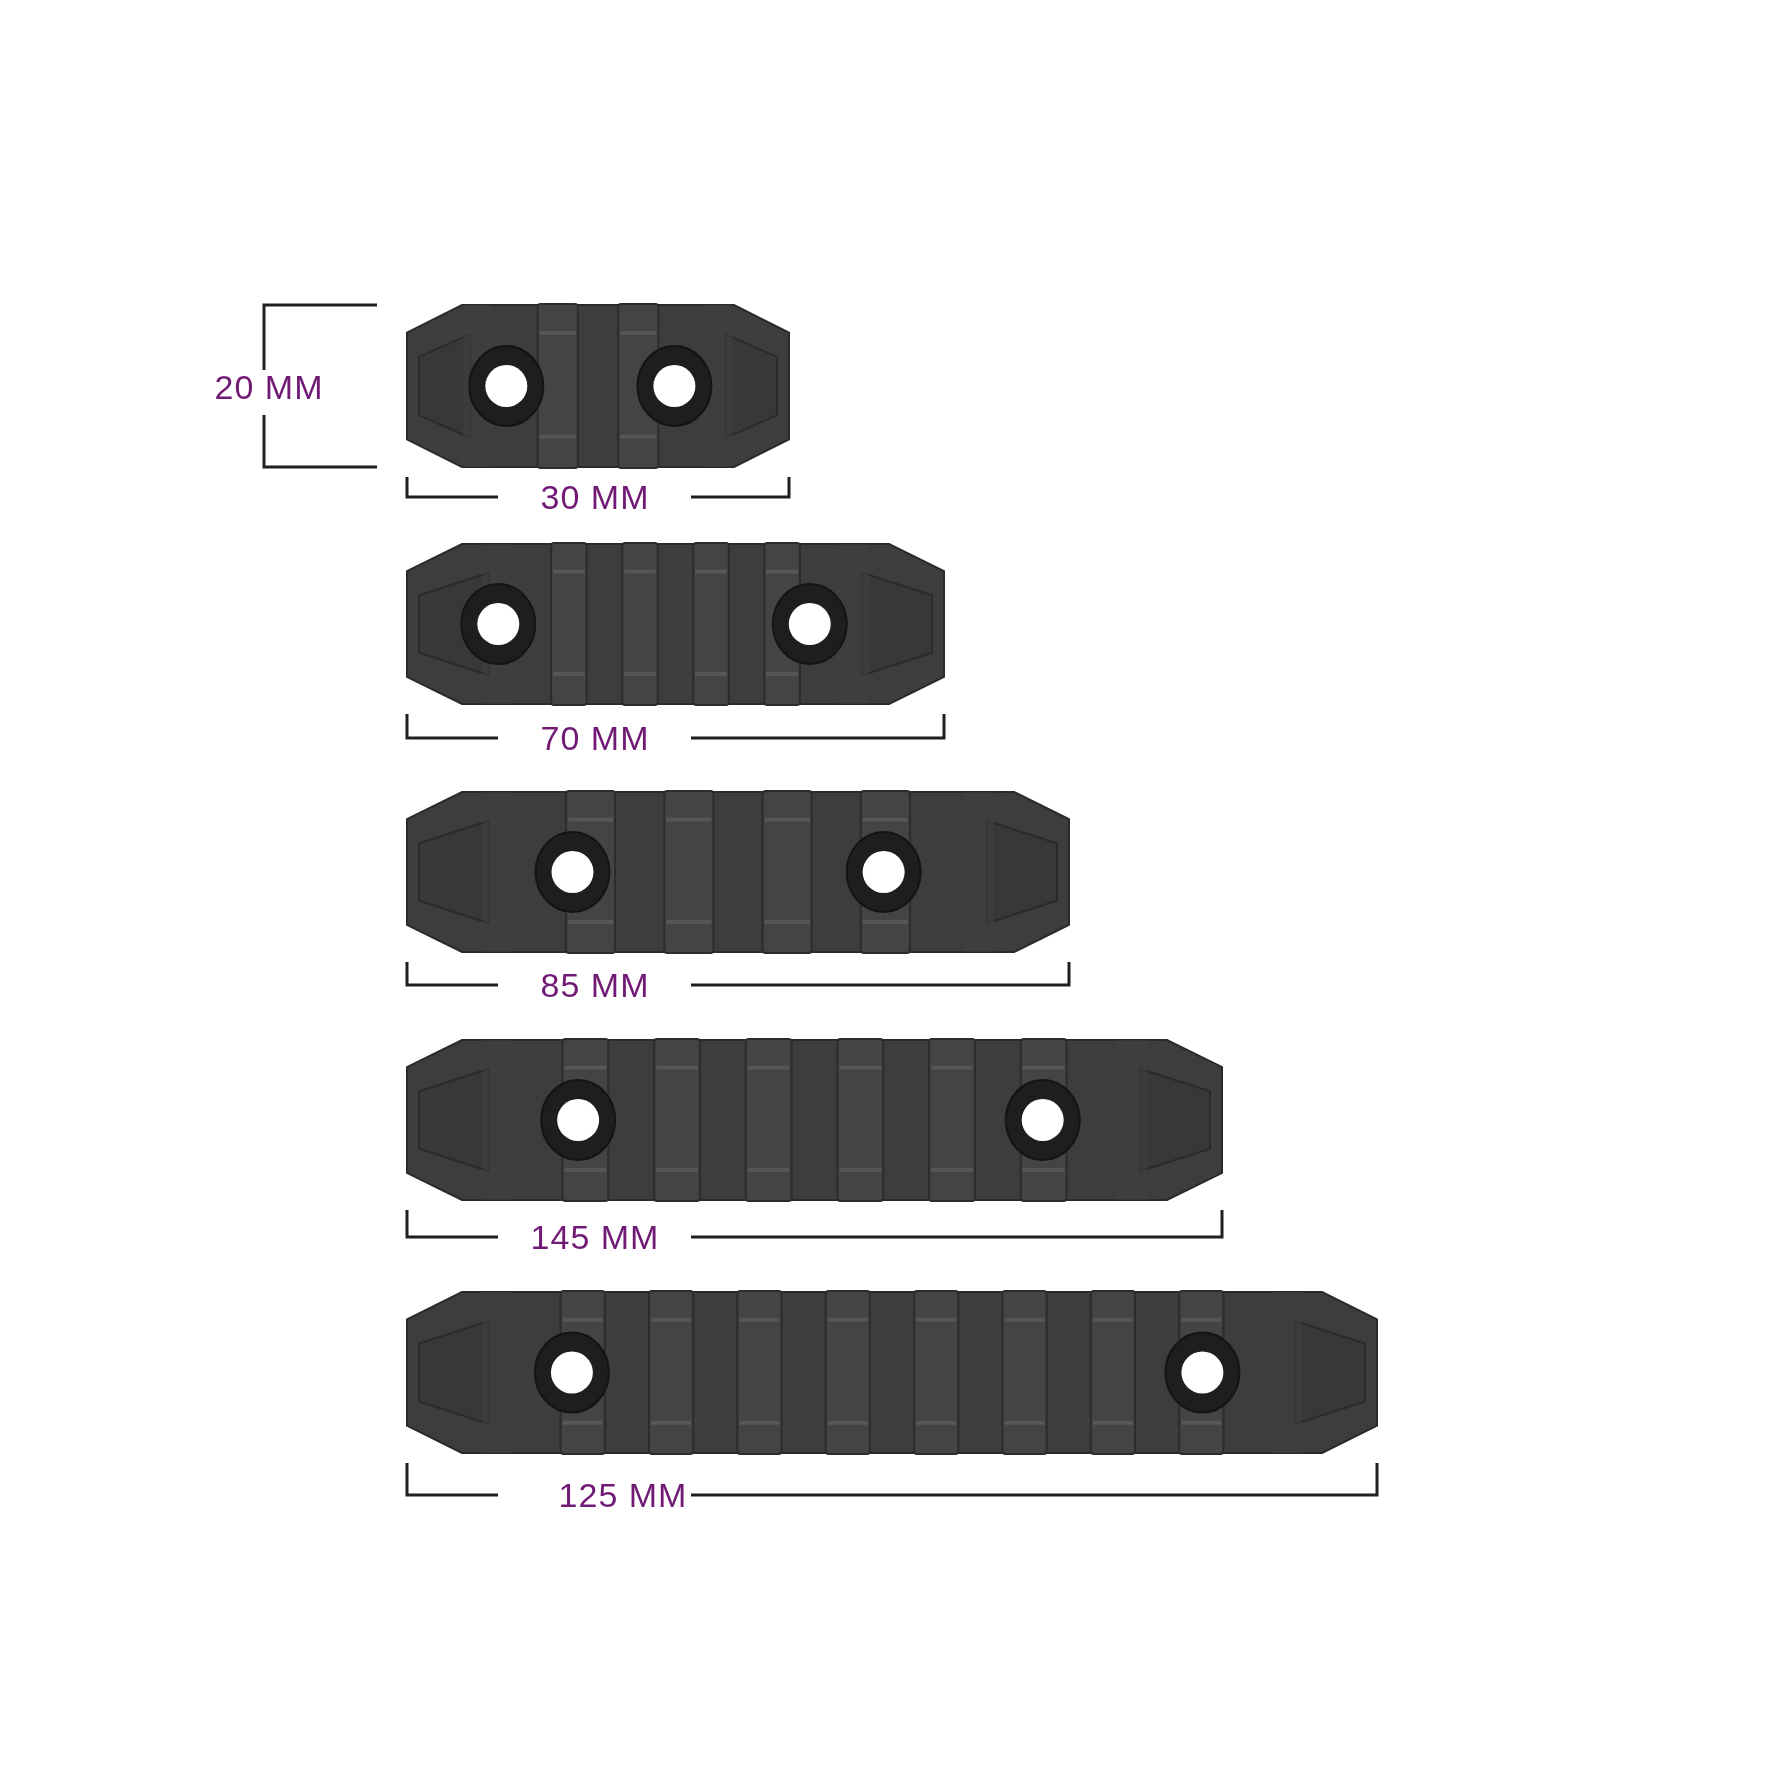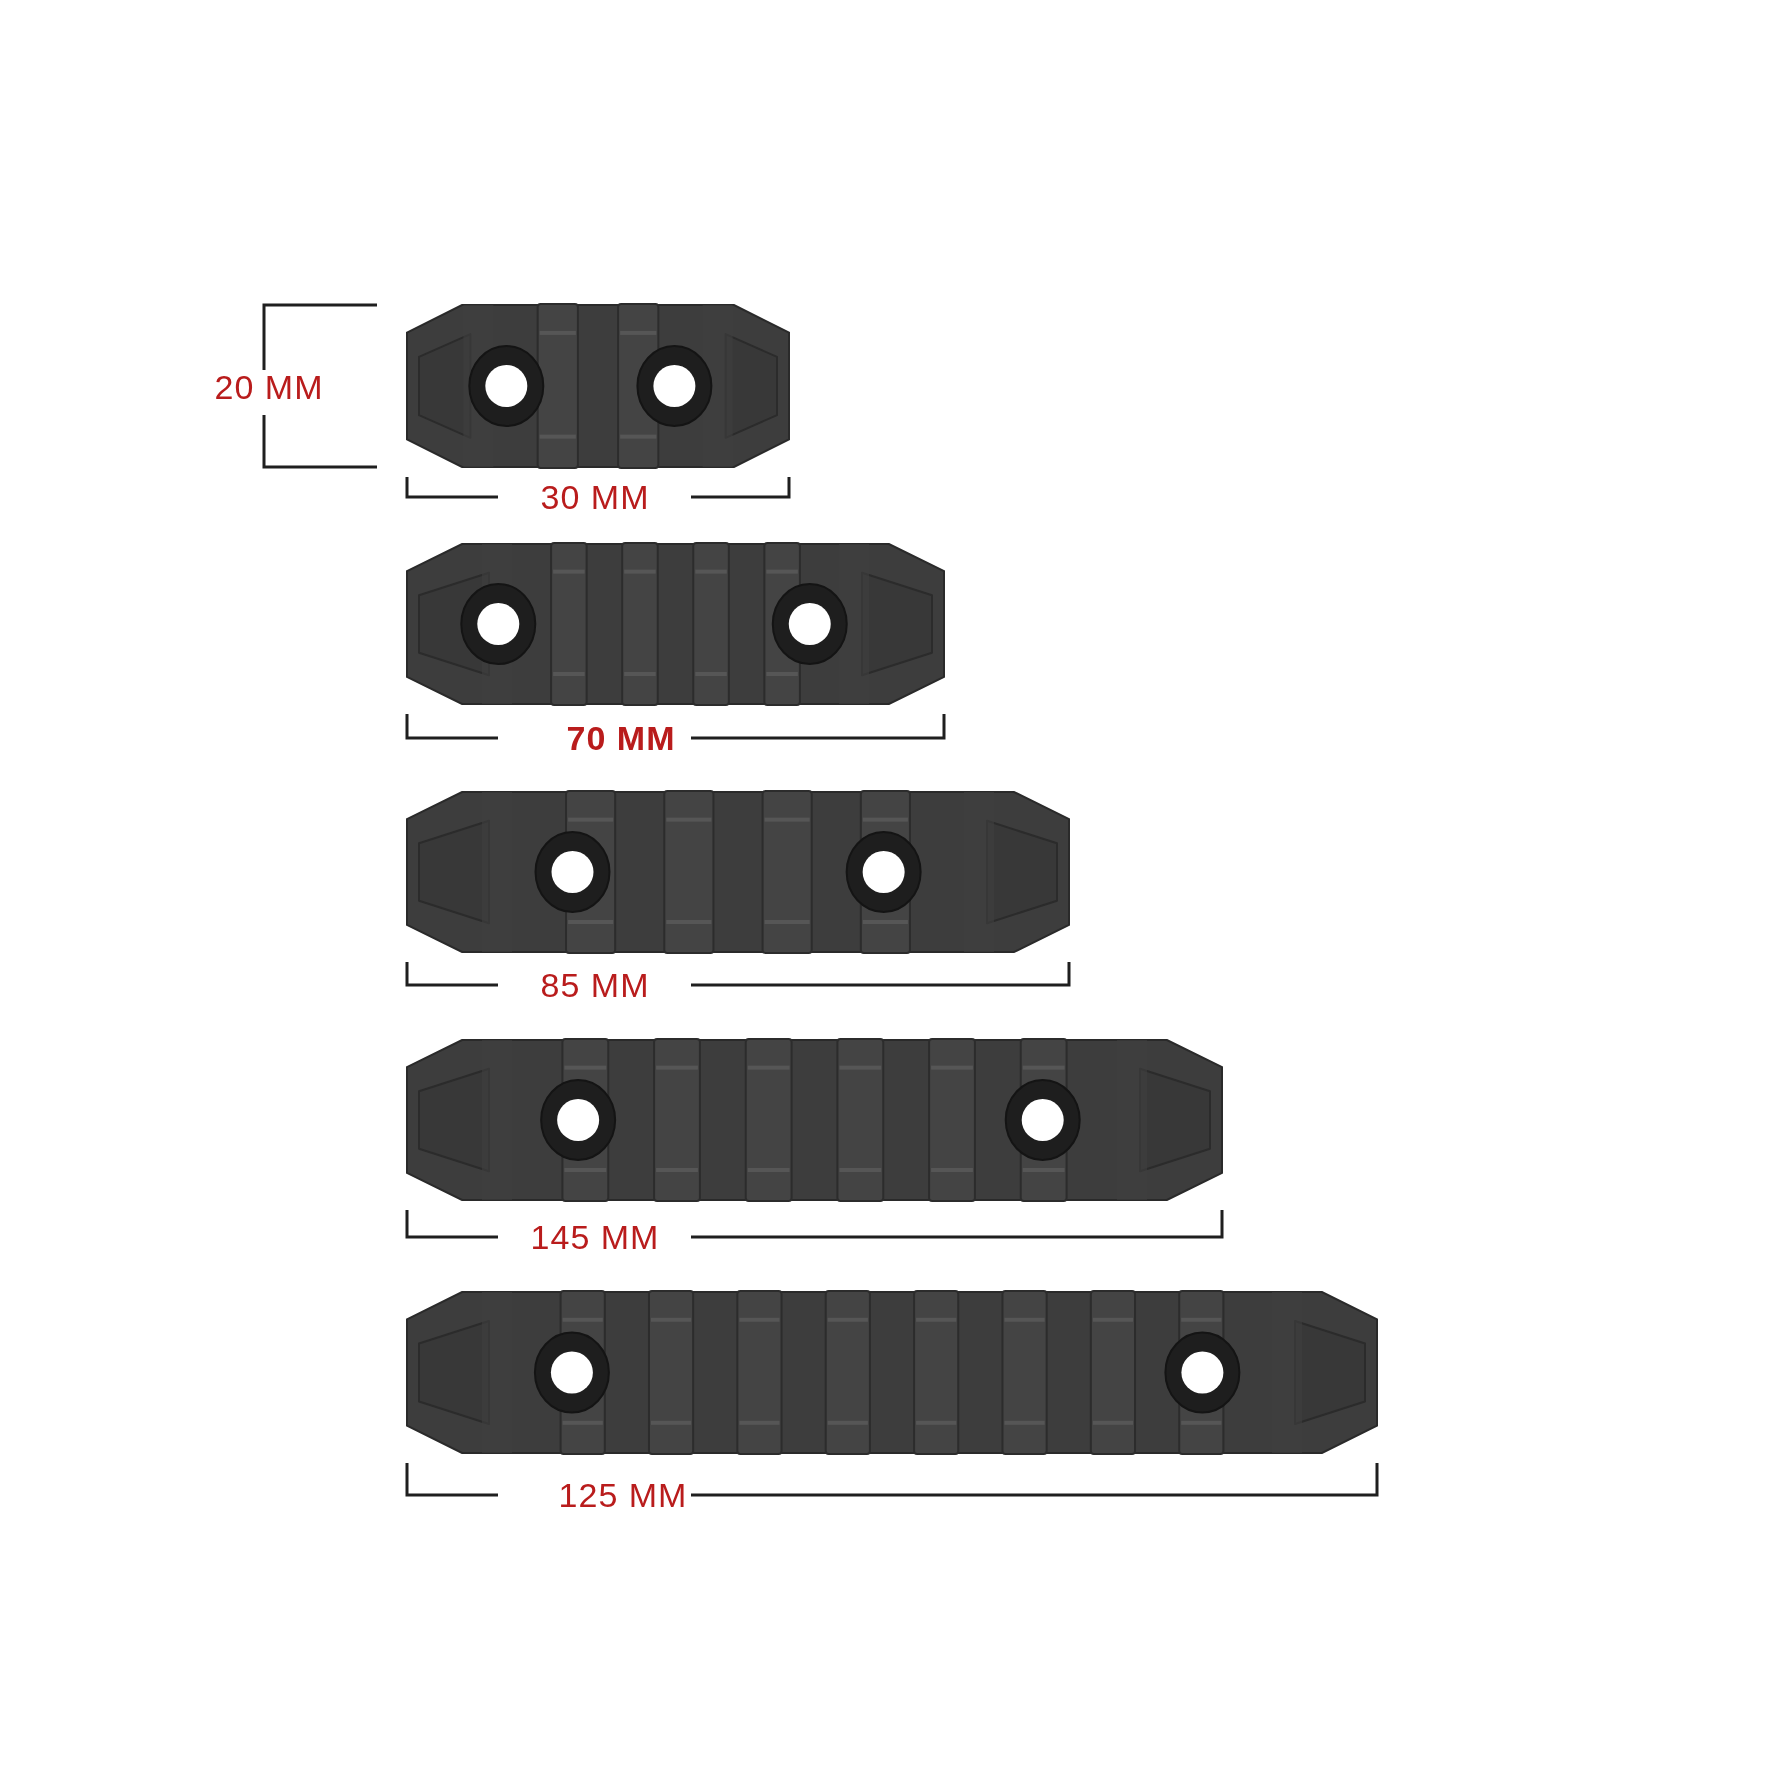--- a/index.html
+++ b/index.html
@@ -1,19 +1,19 @@
 <!DOCTYPE html>
 <html><head>
 <meta charset="utf-8">
 <style>
   html, body { margin:0; padding:0; background:#ffffff; }
   body { width:1772px; height:1772px; position:relative; overflow:hidden;
          font-family: "Liberation Sans", sans-serif; }
   #canvas { position:absolute; left:0; top:0; width:1772px; height:1772px; }
-  .dim-label { position:absolute; font-size:34px; color:#b91c1c; letter-spacing:1px;
+  .dim-label { position:absolute; font-size:34px; color:#701a75; letter-spacing:1px;
                background:#fff; white-space:nowrap; line-height:1; transform:translate(-50%,-50%); }
 </style>
 </head>
 <body>
 
 <svg id="canvas" width="1772" height="1772" viewBox="0 0 1772 1772" xmlns="http://www.w3.org/2000/svg">
     <g>
       <path d="M377 305 H264 V371" stroke="#1f1f1f" stroke-width="3" fill="none"></path>
       <path d="M264 415 V467 H377" stroke="#1f1f1f" stroke-width="3" fill="none"></path>
     </g>
@@ -162,17 +162,17 @@
     </g>
     <g>
       <path d="M407 1463 V1495 H498" stroke="#1f1f1f" stroke-width="3" fill="none"></path>
       <path d="M691 1495 H1377 V1463" stroke="#1f1f1f" stroke-width="3" fill="none"></path>
     </g>
   </svg>
 
 <div id="labels">
     <div class="dim-label" style="left: 269px; top: 387px;">20 MM</div>
     <div class="dim-label" style="left: 595px; top: 497px;">30 MM</div>
-    <div class="dim-label" style="left: 621px; top: 738px; font-weight: bold;">70 MM</div>
+    <div class="dim-label" style="left: 595px; top: 738px;">70 MM</div>
     <div class="dim-label" style="left: 595px; top: 985px;">85 MM</div>
     <div class="dim-label" style="left: 595px; top: 1237px;">145 MM</div>
     <div class="dim-label" style="left: 595px; top: 1495px; margin-left: 28px;">125 MM</div>
   </div>
 
 </body></html>

